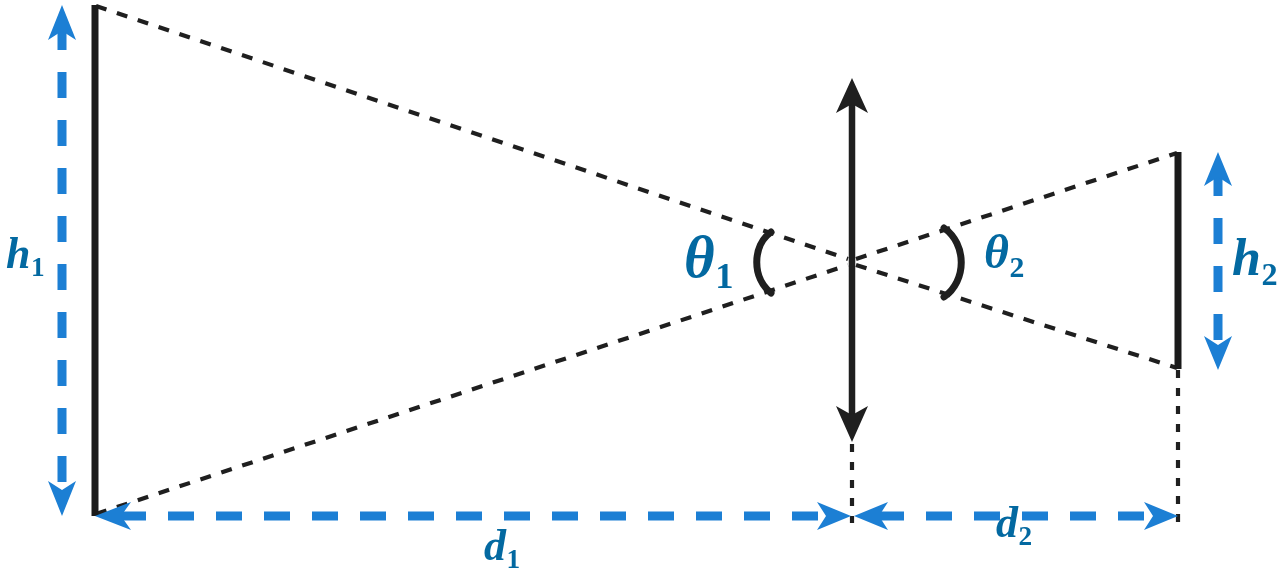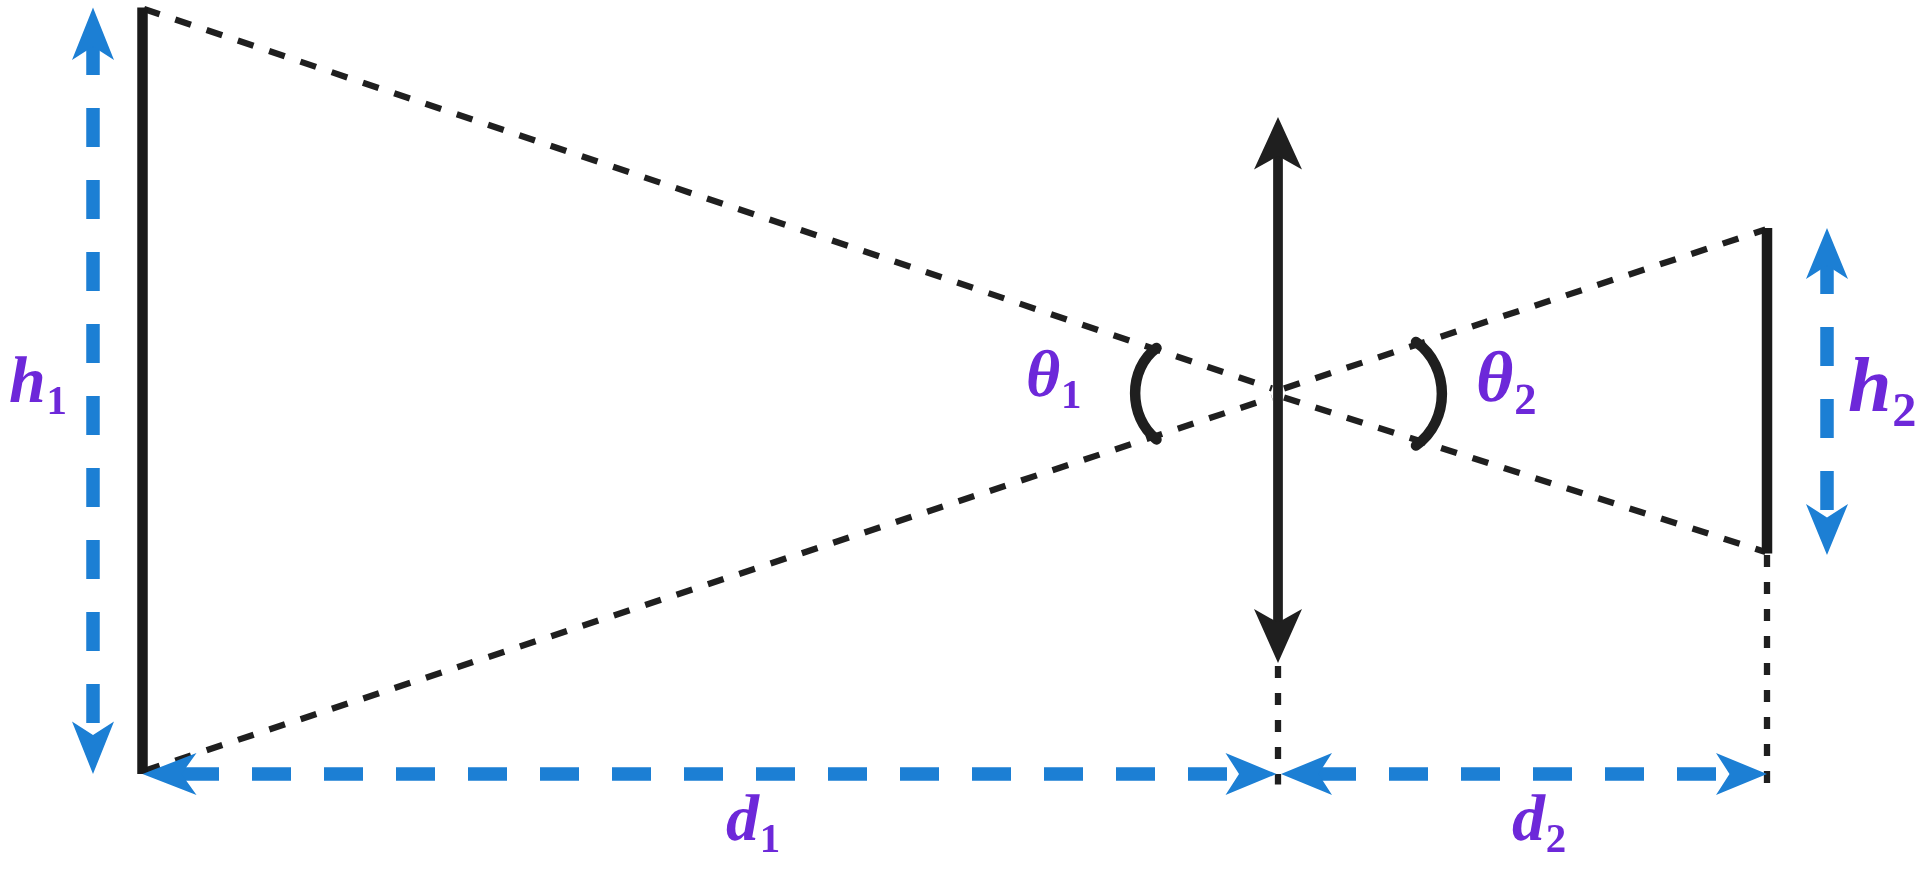--- a/index.html
+++ b/index.html
@@ -24,39 +24,39 @@
     top: 0;
     width: 1280px;
     height: 583px;
     display: block;
   }
   .lbl {
     position: absolute;
     font-family: "Liberation Serif", "DejaVu Serif", serif;
     font-style: italic;
     font-weight: bold;
-    color: #6d28d9;
+    color: #0369a1;
     white-space: nowrap;
     line-height: 1;
     user-select: none;
   }
   .lbl .sub {
     font-size: 0.62em;
     font-style: normal;
     font-weight: bold;
     vertical-align: baseline;
     position: relative;
     top: 0.30em;
     left: 0.02em;
   }
   #label-h1 { left: 6px;    top: 232px; font-size: 44px; }
   #label-h2 { left: 1232px; top: 232px; font-size: 52px; }
   #label-d1 { left: 484px;  top: 524px; font-size: 44px; }
-  #label-d2 { left: 996px;  top: 524px; font-size: 44px; margin-left: 12px; }
-  #label-theta1 { left: 684px; top: 228px; font-size: 44px; }
+  #label-d2 { left: 996px;  top: 501px; font-size: 44px; }
+  #label-theta1 { left: 684px; top: 228px; font-size: 59px; }
   #label-theta2 { left: 984px; top: 228px; font-size: 48px; }
 </style>
 </head>
 <body>
 
 <div id="diagram-root">
 
   <svg id="diagram-svg" viewBox="0 0 1280 583" xmlns="http://www.w3.org/2000/svg">
 
     <defs>

